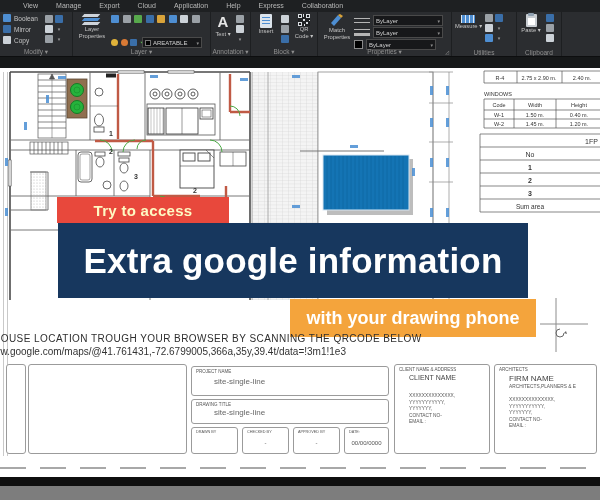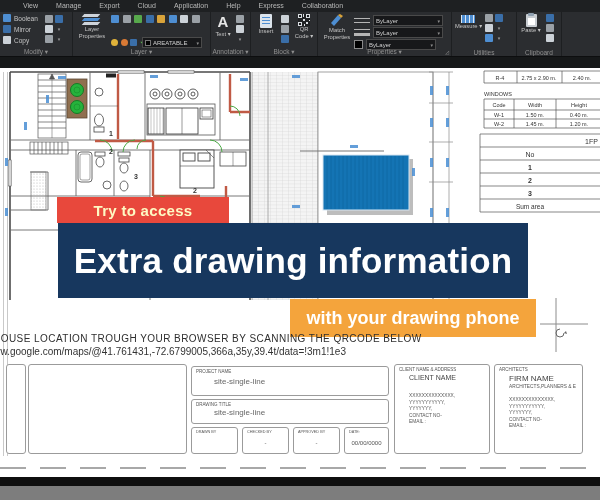--- a/index.html
+++ b/index.html
@@ -467,21 +467,21 @@
         <text x="530" y="89" font-size="7" text-anchor="middle">No</text>
         <text x="530" y="102" font-size="7" font-weight="bold" text-anchor="middle">1</text>
         <text x="530" y="115" font-size="7" font-weight="bold" text-anchor="middle">2</text>
         <text x="530" y="128" font-size="7" font-weight="bold" text-anchor="middle">3</text>
         <text x="530" y="141" font-size="6.5" text-anchor="middle">Sum area</text>
       </g>
     </svg>
 
     
     <div class="badge">Try to access</div>
-    <div class="titleb">Extra drawing information</div>
+    <div class="titleb">Extra google information</div>
     <div class="subb">with your drawing phone</div>
 
     
     <div class="instr1">HOUSE LOCATION TROUGH YOUR BROWSER BY SCANNING THE QRCODE BELOW</div>
     <div class="instr2">www.google.com/maps/@41.761431,-72.6799005,366a,35y,39.4t/data=!3m1!1e3</div>
 
     
     <div class="tb" style="left:6px;top:296px;width:20px;height:90px;"></div>
     <div class="tb" style="left:28px;top:296px;width:159px;height:90px;"></div>
 
@@ -514,21 +514,21 @@
       <span class="tlab">CLIENT NAME &amp; ADDRESS</span>
       <span class="cbody">CLIENT NAME</span>
       <div class="clines">
         <div>XXXXXXXXXXXXXX,</div>
         <div>YYYYYYYYYYY,</div>
         <div>YYYYYYY,</div>
         <div>CONTACT NO-</div>
         <div>EMAIL :</div>
       </div>
     </div>
-    <div class="tb" style="left:494px;top:296px;width:89px;height:90px;">
+    <div class="tb" style="left:494px;top:296px;width:103px;height:90px;">
       <span class="tlab">ARCHITECTS</span>
       <span class="cbody" style="font-size:8px;">FIRM NAME</span>
       <span class="fsub">ARCHITECTS,PLANNERS &amp; E</span>
       <div class="clines" style="top:32px;">
         <div>XXXXXXXXXXXXXX,</div>
         <div>YYYYYYYYYYY,</div>
         <div>YYYYYYY,</div>
         <div>CONTACT NO-</div>
         <div>EMAIL :</div>
       </div>

